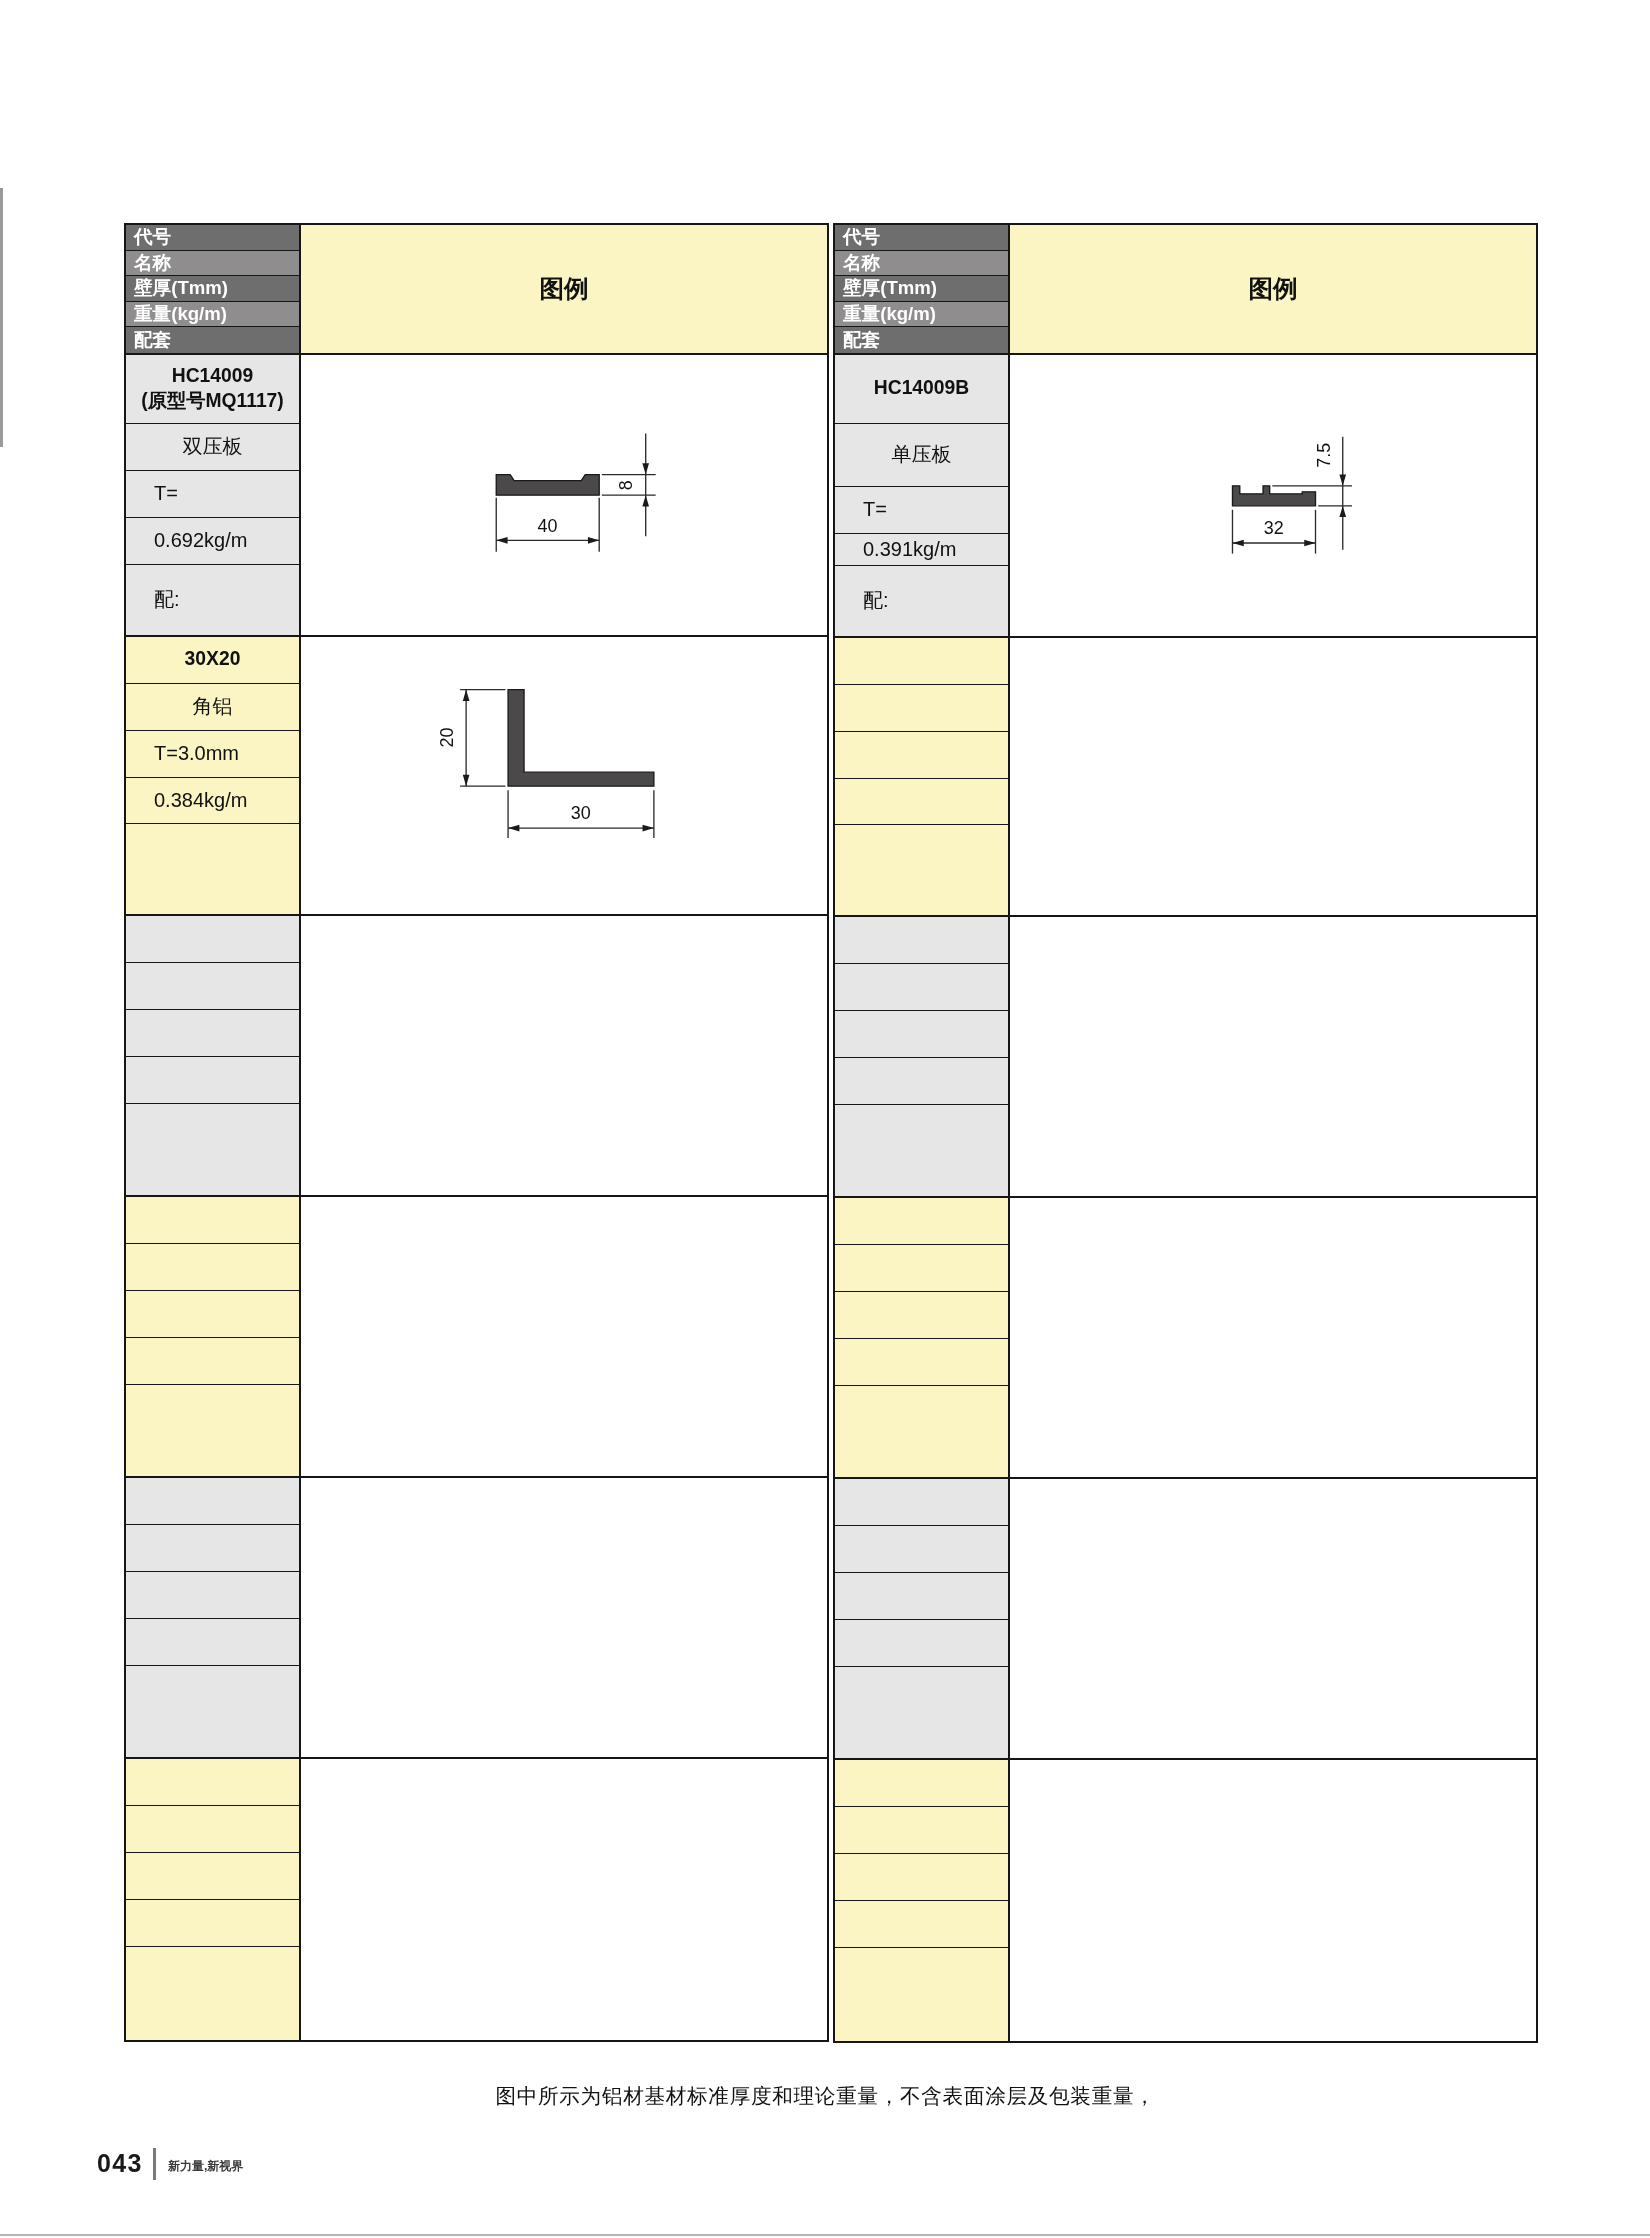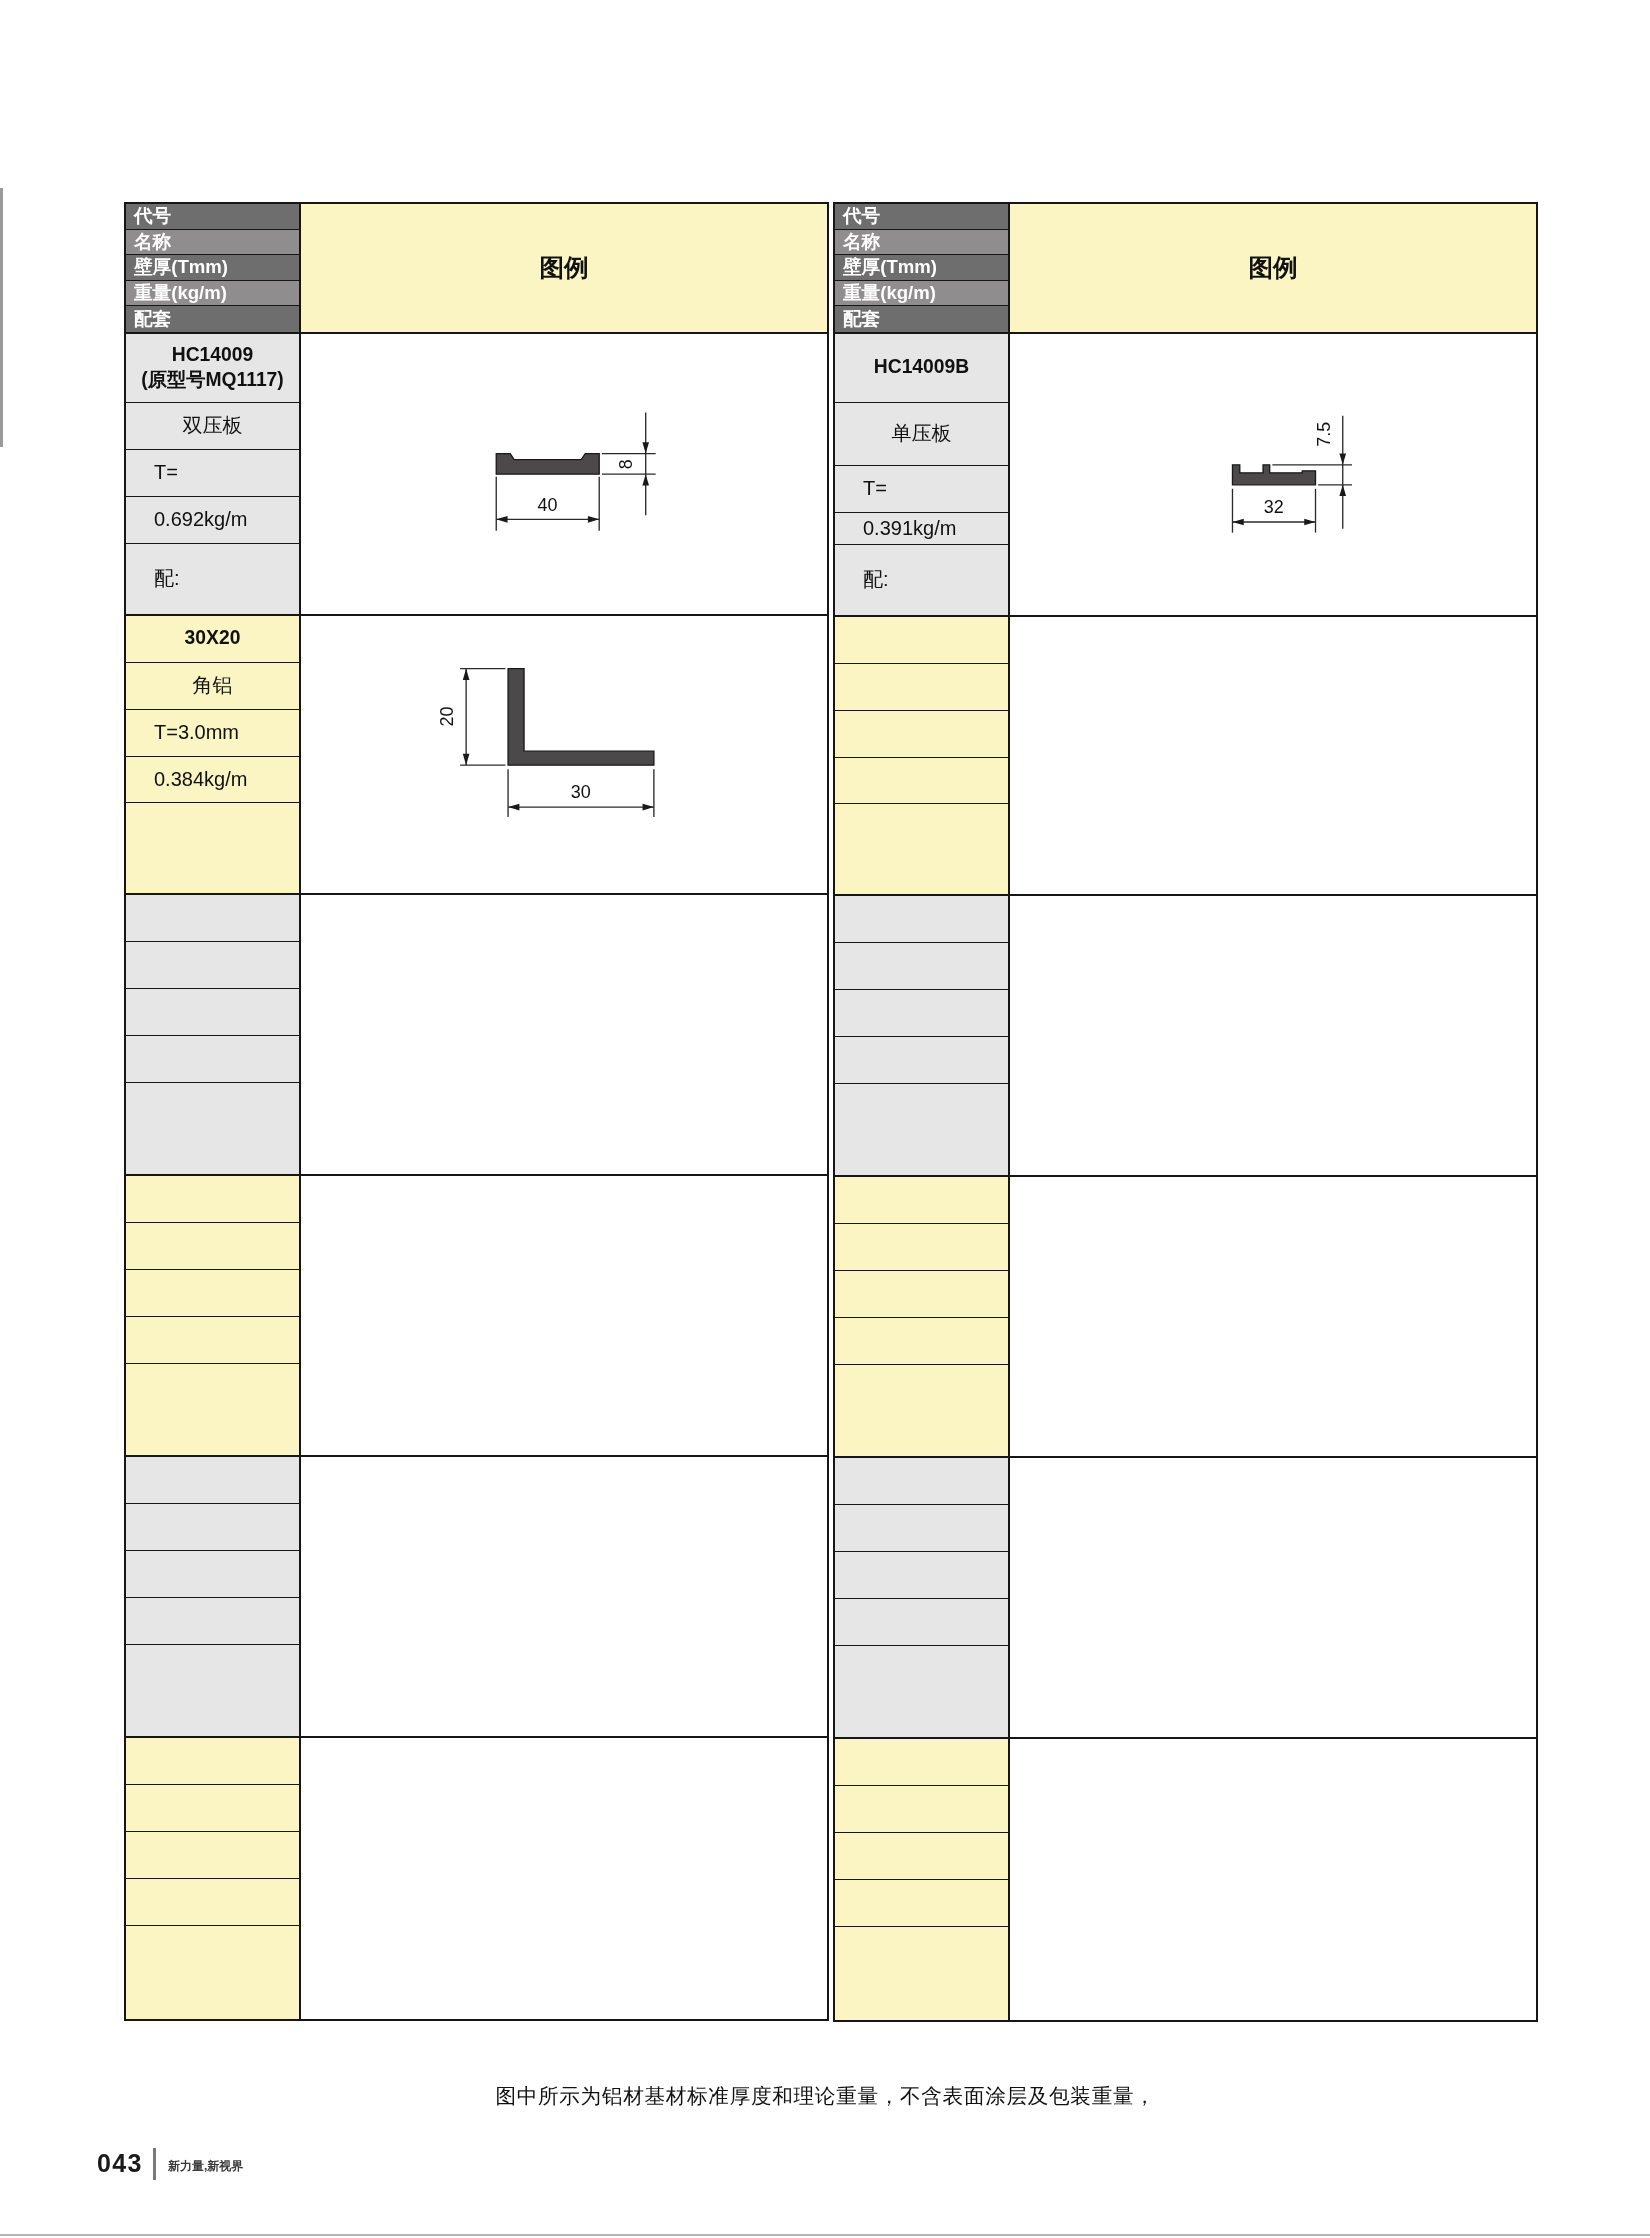--- a/index.html
+++ b/index.html
@@ -12,21 +12,21 @@
     overflow:hidden;
   }
   .spine-strip{
     position:absolute;
     left:0; top:188px;
     width:3.3px; height:259px;
     background:#9a9a9a;
   }
   .cat-table{
     position:absolute;
-    top:202px;
+    top:223px;
     width:701px;
     border:2px solid #161616;
     border-top-width:2.7px;
     background:#ffffff;
   }
   .cat-table.left-tbl{left:124px;}
   .cat-table.right-tbl{left:833px;}
   .row-group{
     position:relative;
     border-bottom:2px solid #161616;

